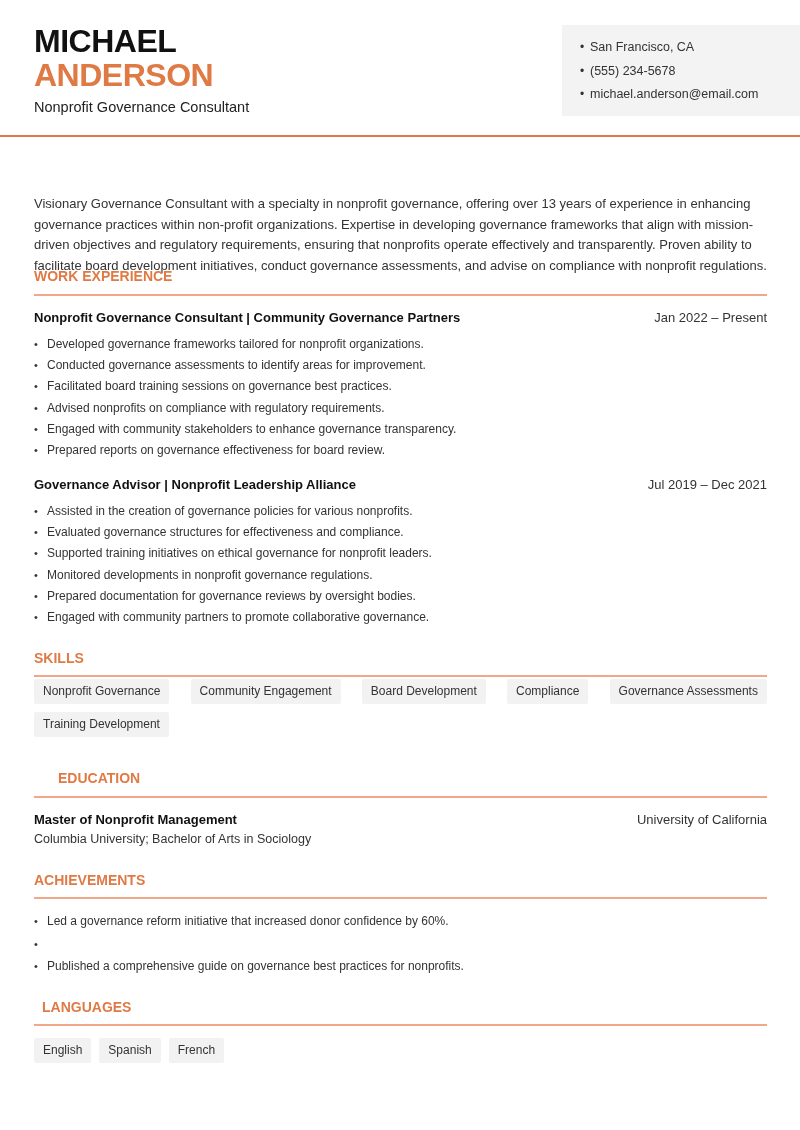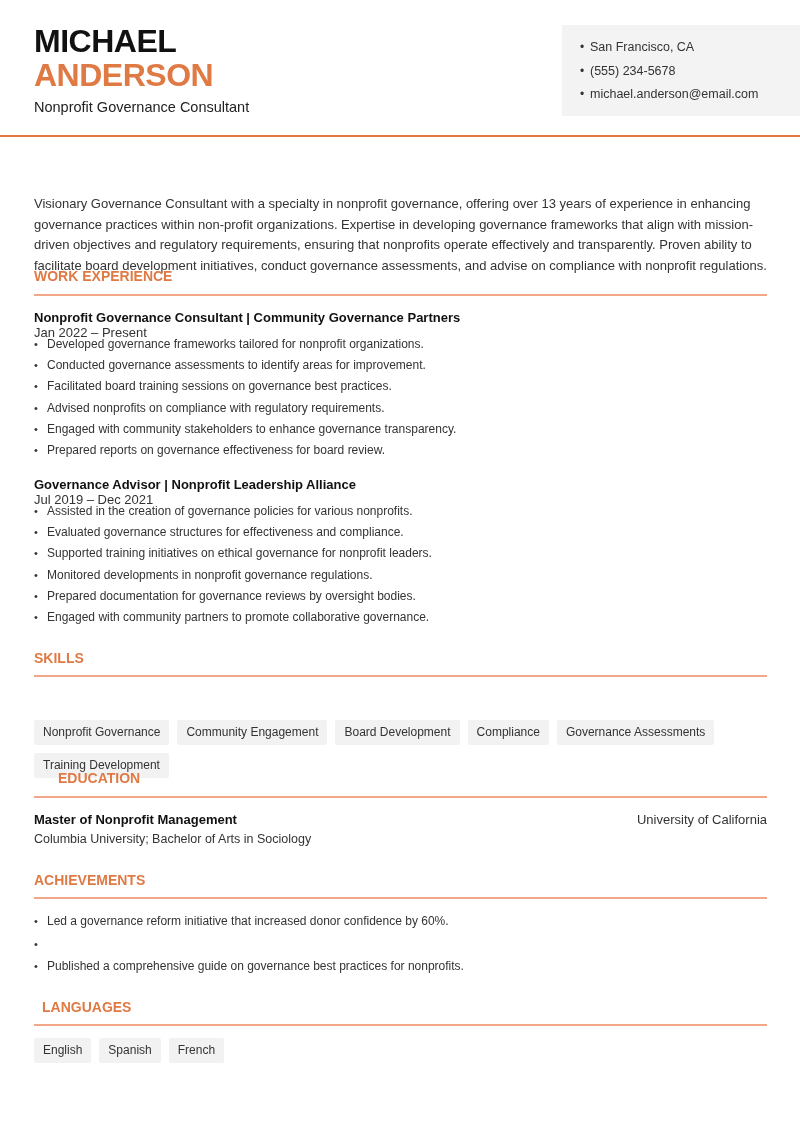--- a/index.html
+++ b/index.html
@@ -48,21 +48,20 @@
     position: absolute; left: 34px;
     font-size: 14px; font-weight: bold; color: #e07a45;
   }
   .section-rule {
     position: absolute; left: 34px; width: 733px; height: 2px; background: #f1a88a;
   }
   .job-head {
     position: absolute; left: 34px; width: 733px;
     display: flex; justify-content: space-between;
     font-size: 13px;
-    flex-direction: column;
   }
   .job-head .role { font-weight: bold; color: #111111; }
   .job-head .dates { color: #333333; }
   .bullets {
     position: absolute; left: 34px; width: 733px; list-style: none;
   }
   .bullets li {
     font-size: 12px; color: #333333; height: 21.2px; line-height: 16px;
     display: flex;
   }
@@ -170,21 +169,21 @@
       <span>Prepared documentation for governance reviews by oversight bodies.</span>
     </li>
   <li>
       <span class="b">•</span>
       <span>Engaged with community partners to promote collaborative governance.</span>
     </li>
 </ul>
 
 <div class="section-title" style="top:650px;">SKILLS</div>
 <div class="section-rule" style="top:675px;"></div>
-<div class="tags" style="top:720px;">
+<div class="tags" style="top:679px;justify-content:space-between;">
   <span class="tag">Nonprofit Governance</span>
   <span class="tag">Community Engagement</span>
   <span class="tag">Board Development</span>
   <span class="tag">Compliance</span>
   <span class="tag">Governance Assessments</span>
   <span class="tag">Training Development</span>
 </div>
 
 <div class="section-title" style="top:770px;margin-left:24px;">EDUCATION</div>
 <div class="section-rule" style="top:796px;"></div>

